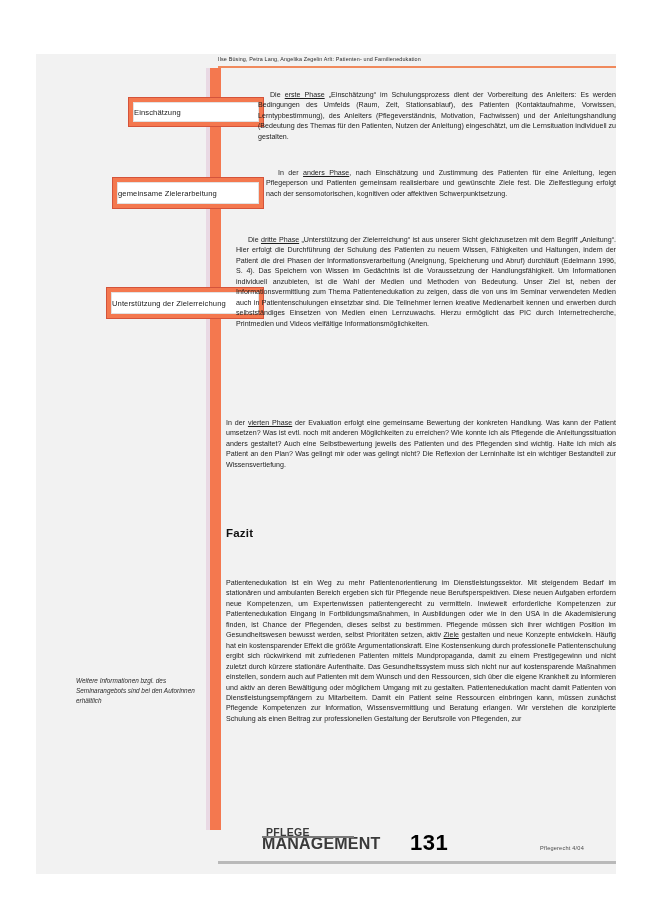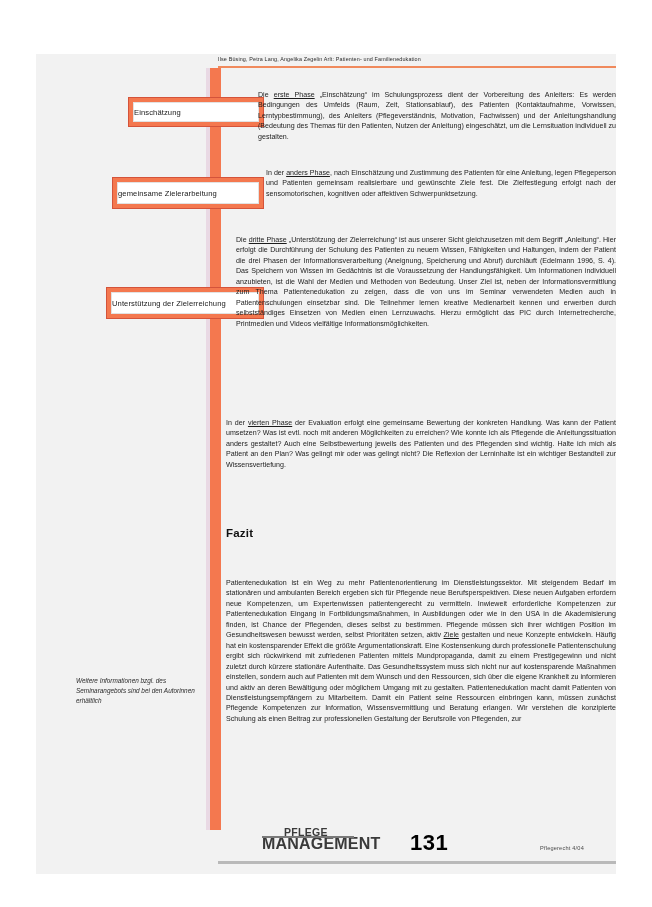--- a/index.html
+++ b/index.html
@@ -120,21 +120,21 @@
     font-size: 7.1px;
     line-height: 10.45px;
     text-align: justify;
     text-justify: inter-word;
   }
   .p1 { left: 258px; top: 90px; width: 358px; }
   .p2 { left: 266px; top: 168px; width: 350px; }
   .p3 { left: 236px; top: 235px; width: 380px; }
   .p4 { left: 226px; top: 418px; width: 390px; }
   .p5 { left: 226px; top: 550px; width: 390px; margin-top: 28px; }
-  .p1 .ind, .p2 .ind, .p3 .ind { text-indent: 12px; }
+  .p1 .ind, .p2 .ind, .p3 .ind { text-indent: 12px; margin-left: 12px; }
   u { text-decoration: underline; }
   
   .fazit {
     position: absolute;
     left: 226px;
     top: 527px;
     font-size: 11.5px;
     font-weight: bold;
     color: #111111;
     letter-spacing: 0.2px;
@@ -144,21 +144,21 @@
     position: absolute;
     left: 262px;
     top: 826px;
     font-weight: bold;
     color: #3a3a3a;
   }
   .footer-logo .l1 {
     font-size: 10.5px;
     letter-spacing: 0.3px;
     display: block;
-    margin-left: 22px;
+    margin-left: 4px;
   }
   .footer-logo .l2 {
     font-size: 16px;
     letter-spacing: 0.2px;
     display: block;
     margin-top: -3px;
     text-align: right;
   }
   .footer-logo-rule {
     position: absolute;

